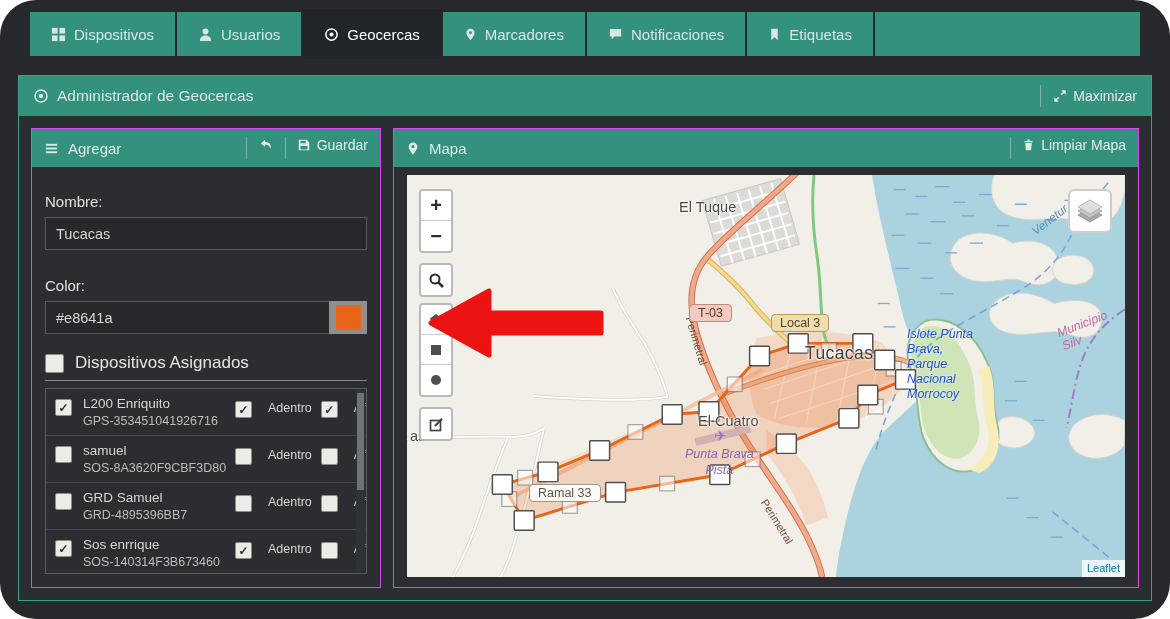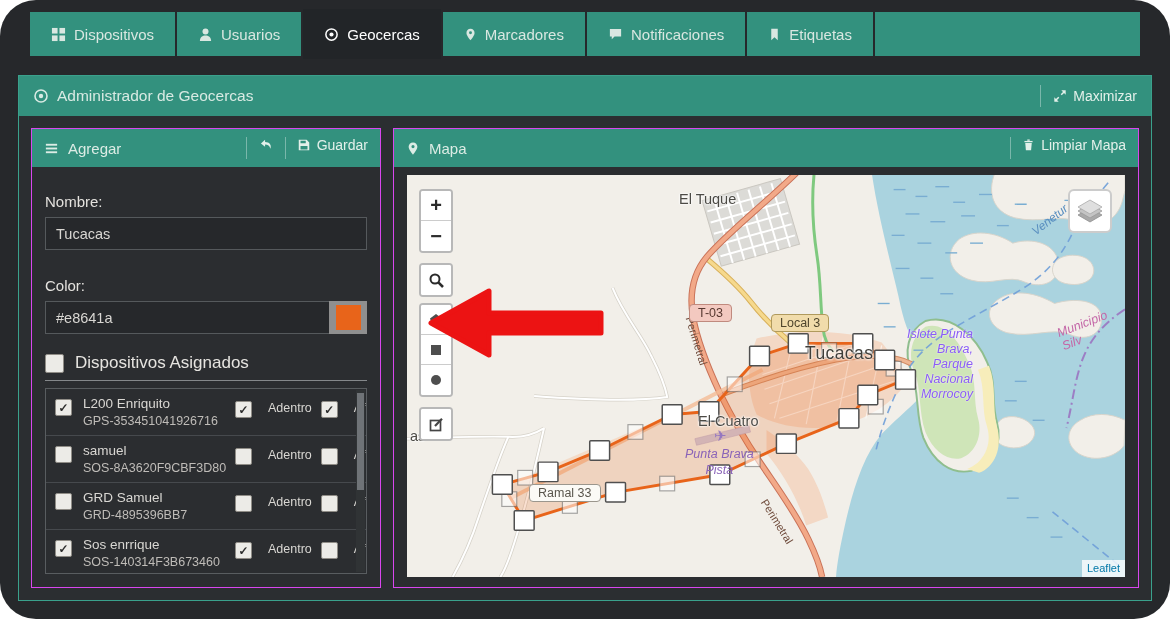--- a/index.html
+++ b/index.html
@@ -63,21 +63,21 @@
   .vthumb{position:absolute;top:3px;left:1px;width:7px;height:97px;background:#6f7377;cursor:grab;}
   
   .map-panel{flex:1;}
   .map-body{flex:1;padding:8px 13px 10px;display:flex;min-height:0;}
   .map-wrap{flex:1;position:relative;background:#f2efe9;overflow:hidden;}
   .map-svg{position:absolute;inset:0;width:100%;height:100%;}
   #map-labels{position:absolute;inset:0;pointer-events:none;}
   .ml{position:absolute;white-space:pre-line;transform-origin:left top;}
   .ml.town{color:#4c4a45;font-size:14.5px;text-shadow:0 0 2px #fff,0 0 2px #fff,0 0 3px #fff;}
   .ml.city{color:#403e39;font-size:17.5px;letter-spacing:.4px;text-shadow:0 0 2px #fff,0 0 3px #fff,0 0 3px #fff;}
-  .ml.park{color:#8b5cf6;font-size:12.5px;font-style:italic;text-align:right;line-height:1.2;
+  .ml.park{color:#1d4ed8;font-size:12.5px;font-style:italic;text-align:left;line-height:1.2;
            text-shadow:0 0 2px #fff;}
   .ml.water{color:#5a8fc0;font-size:12px;font-style:italic;}
   .ml.admin{color:#c468a8;font-size:12.5px;font-style:italic;}
   .ml.roadname{color:#6e4a3a;font-size:11px;}
   .ml.aero{color:#8a63b8;font-size:12.5px;font-style:italic;text-align:center;line-height:1.25;}
   .ml.plane{color:#9577c0;font-size:15px;}
   .ml.shield-pink,.ml.shield-tan,.ml.shield-white{font-size:12.5px;padding:1px 8px;border-radius:4px;}
   .ml.shield-pink{background:#f3c9c0;border:1.5px solid #c08a7e;color:#57372f;}
   .ml.shield-tan{background:#f1dcab;border:1.5px solid #b09a5d;color:#4f452c;}
   .ml.shield-white{background:#fbfaf6;border:1.5px solid #9b968d;color:#5a564d;}
@@ -480,21 +480,21 @@
                   <rect x="454" y="216" width="20" height="20" rx="1" fill="#ffffff" stroke="#4f4f4f" stroke-width="1.5"></rect>
                   <rect x="435" y="240" width="20" height="20" rx="1" fill="#ffffff" stroke="#4f4f4f" stroke-width="1.5"></rect>
                   <rect x="372" y="266" width="20" height="20" rx="1" fill="#ffffff" stroke="#4f4f4f" stroke-width="1.5"></rect>
                   <rect x="305" y="298" width="20" height="20" rx="1" fill="#ffffff" stroke="#4f4f4f" stroke-width="1.5"></rect>
                   <rect x="200" y="316" width="20" height="20" rx="1" fill="#ffffff" stroke="#4f4f4f" stroke-width="1.5"></rect>
                   <rect x="108" y="345" width="20" height="20" rx="1" fill="#ffffff" stroke="#4f4f4f" stroke-width="1.5"></rect>
                 </g>
             </svg>
 
             <div id="map-labels">
-                <div class="ml town" style="left: 272px; top: 16px;">El Tuque</div>
+                <div class="ml town" style="left: 272px; top: 24px;">El Tuque</div>
                 <div class="ml city" style="left: 398px; top: 168px;">Tucacas</div>
                 <div class="ml town" style="left: 291px; top: 238px;">El Cuatro</div>
                 <div class="ml town" style="left: 3px; top: 253px;">as</div>
                 <div class="ml plane" style="left: 307px; top: 252px;">✈</div>
                 <div class="ml aero" style="left: 278px; top: 272px;">Punta Brava
 Pista</div>
                 <div class="ml park" style="left: 500px; top: 152px;">Islote Punta
 Brava,
 Parque
 Nacional

